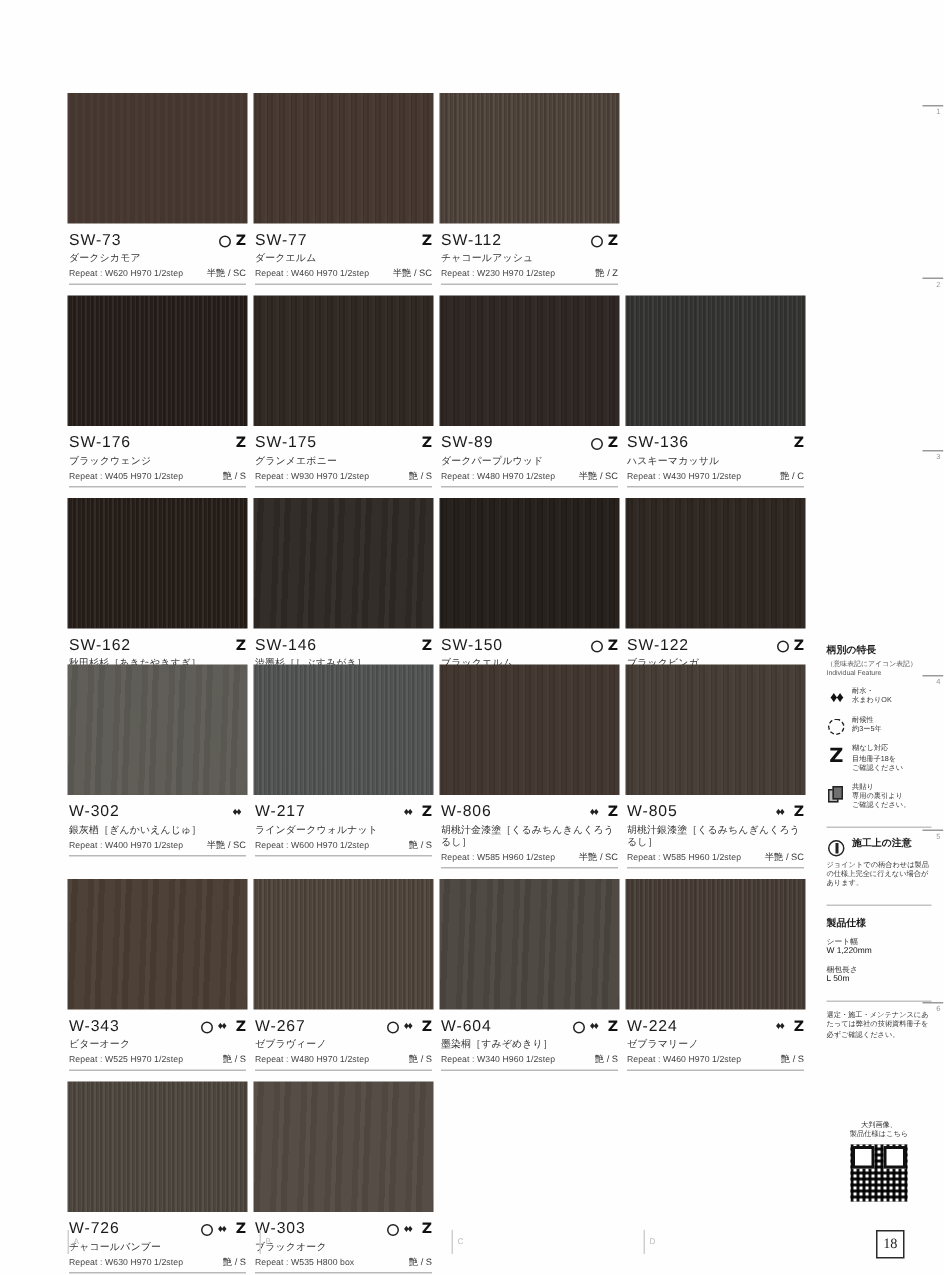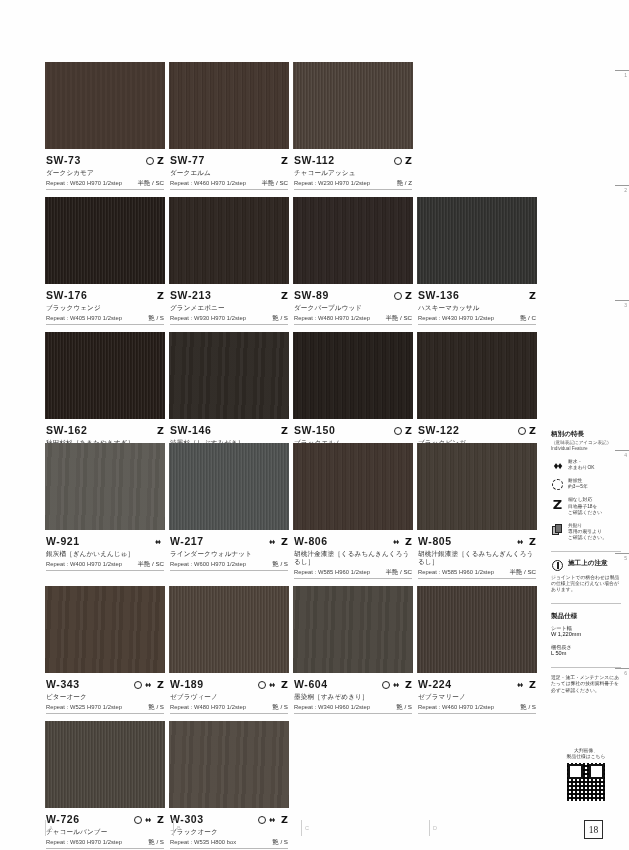--- a/index.html
+++ b/index.html
@@ -90,21 +90,21 @@
     padding: 4px 1px 7px 1px;
     border-top: 0px;
   }
   .code-row {
     display: flex; align-items: flex-end;
     justify-content: space-between;
     height: 13px;
   }
   .code {
     font-size: 10.5px;
-    font-weight: bold;
+    font-weight: normal;
     letter-spacing: .6px;
     color: #1a1a1a;
     line-height: 11px;
     margin-top: 27px;
   }
   .icons {
     display: flex; align-items: center; gap: 3px;
     height: 11px;
   }
   .ic { display: block; }
@@ -381,21 +381,21 @@
             <div class="repeat">Repeat : W405 H970  1/2step</div>
             <div class="suffix">艶 / S</div>
           </div>
           <div class="rule"></div>
         </div>
       </div>
       <div class="swatch-cell">
         <div class="swatch-img grain-v" style="background: rgb(44, 36, 31);"></div>
         <div class="swatch-info">
           <div class="code-row">
-            <div class="code">SW-213</div>
+            <div class="code">SW-175</div>
             <div class="icons">
               <span class="ic ic-z">Z</span>
             </div>
           </div>
           <div class="jname">グランメエボニー</div>
           <div class="spec-row">
             <div class="repeat">Repeat : W930 H970  1/2step</div>
             <div class="suffix">艶 / S</div>
           </div>
           <div class="rule"></div>
@@ -506,21 +506,21 @@
           <div class="rule"></div>
         </div>
       </div>
     </div>
 
   <div class="grid-block" id="grid-w">
       <div class="swatch-cell">
         <div class="swatch-img grain-wide" style="background: rgb(93, 90, 84);"></div>
         <div class="swatch-info">
           <div class="code-row">
-            <div class="code">W-921</div>
+            <div class="code">W-302</div>
             <div class="icons">
               <span class="ic ic-drop" style="font-size: 7px; letter-spacing: -1px;">♦♦</span>
             </div>
           </div>
           <div class="jname">銀灰楢［ぎんかいえんじゅ］</div>
           <div class="spec-row">
             <div class="repeat">Repeat : W400 H970  1/2step</div>
             <div class="suffix">半艶 / SC</div>
           </div>
           <div class="rule"></div>
@@ -596,21 +596,21 @@
             <div class="repeat">Repeat : W525 H970  1/2step</div>
             <div class="suffix">艶 / S</div>
           </div>
           <div class="rule"></div>
         </div>
       </div>
       <div class="swatch-cell">
         <div class="swatch-img grain-fine" style="background: rgb(77, 66, 57);"></div>
         <div class="swatch-info">
           <div class="code-row">
-            <div class="code">W-189</div>
+            <div class="code">W-267</div>
             <div class="icons">
               <span class="ic ic-sun"></span>
               <span class="ic ic-drop" style="font-size: 7px; letter-spacing: -1px;">♦♦</span>
               <span class="ic ic-z">Z</span>
             </div>
           </div>
           <div class="jname">ゼブラヴィーノ</div>
           <div class="spec-row">
             <div class="repeat">Repeat : W480 H970  1/2step</div>
             <div class="suffix">艶 / S</div>

